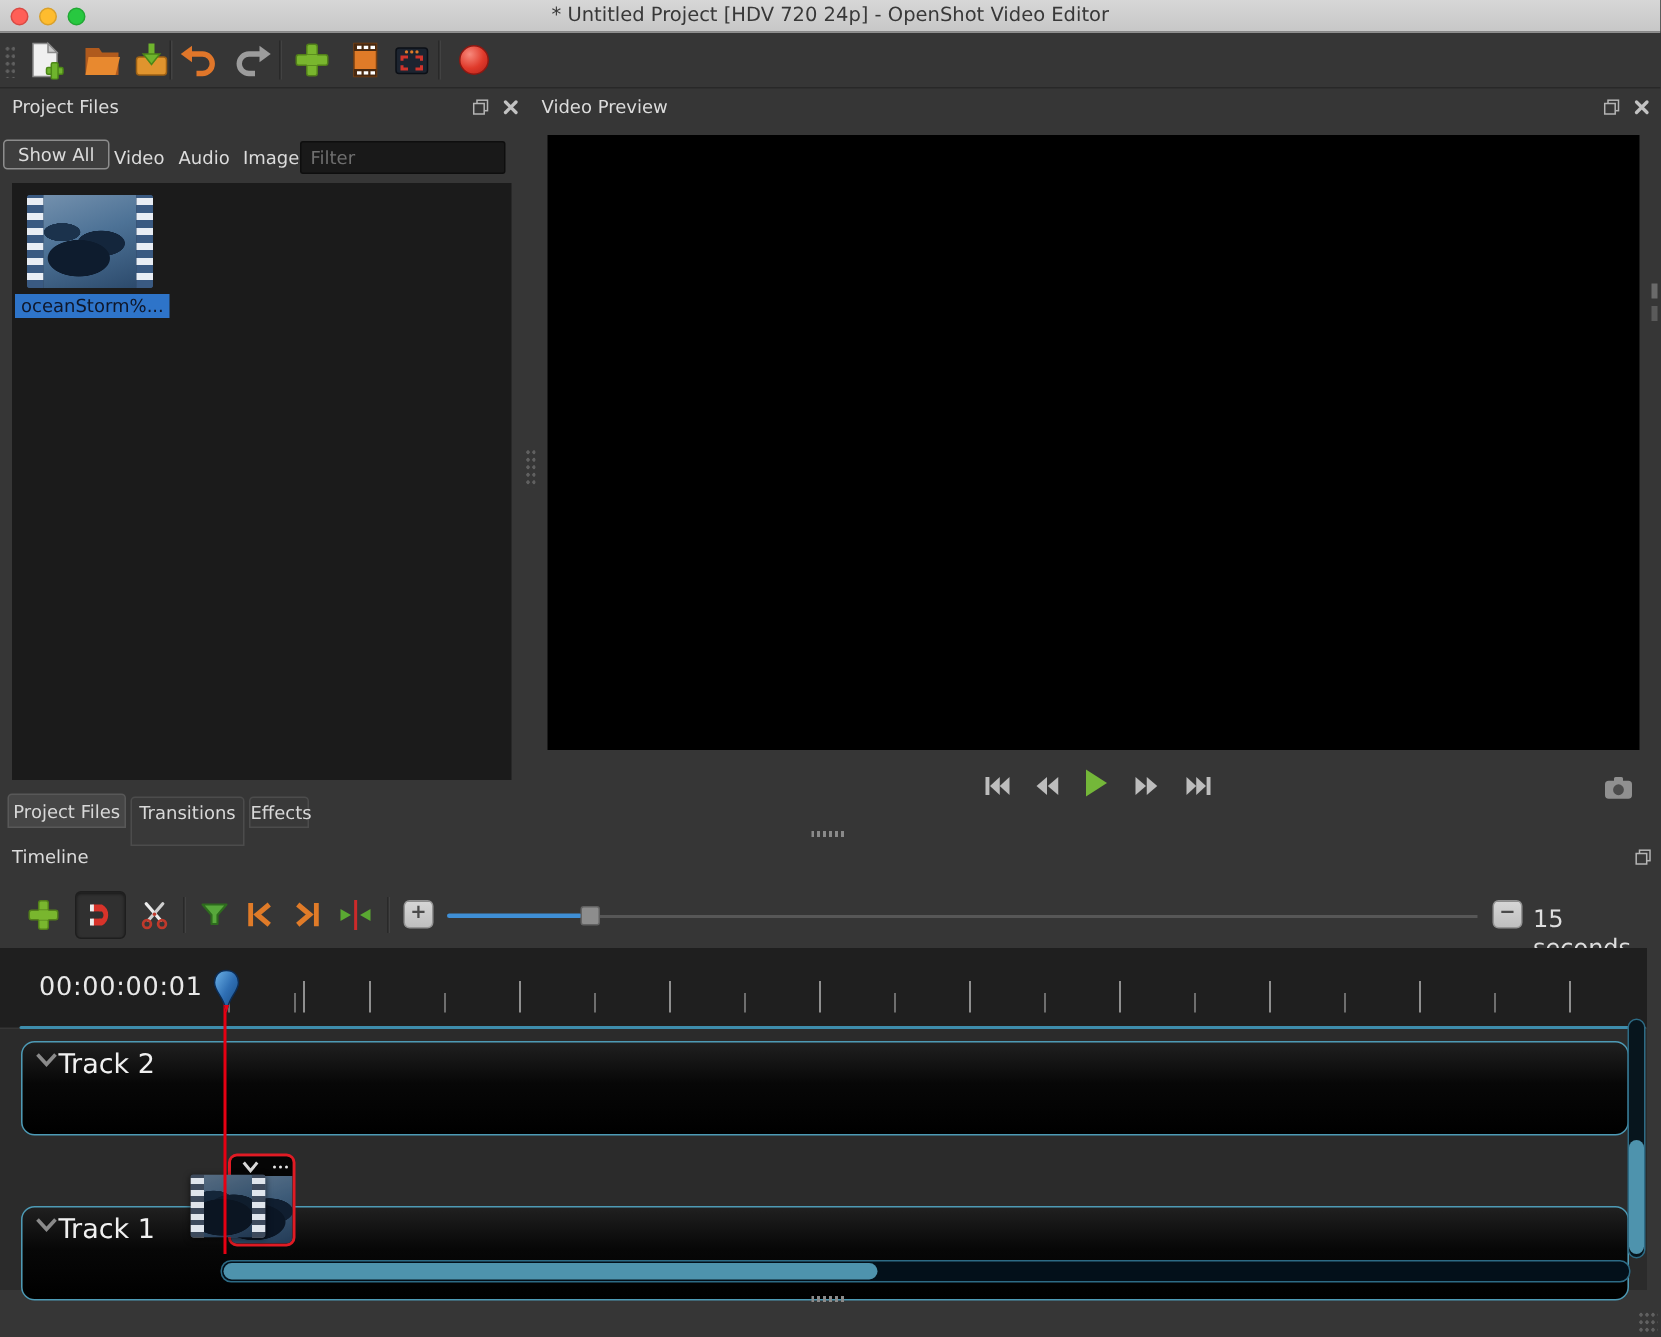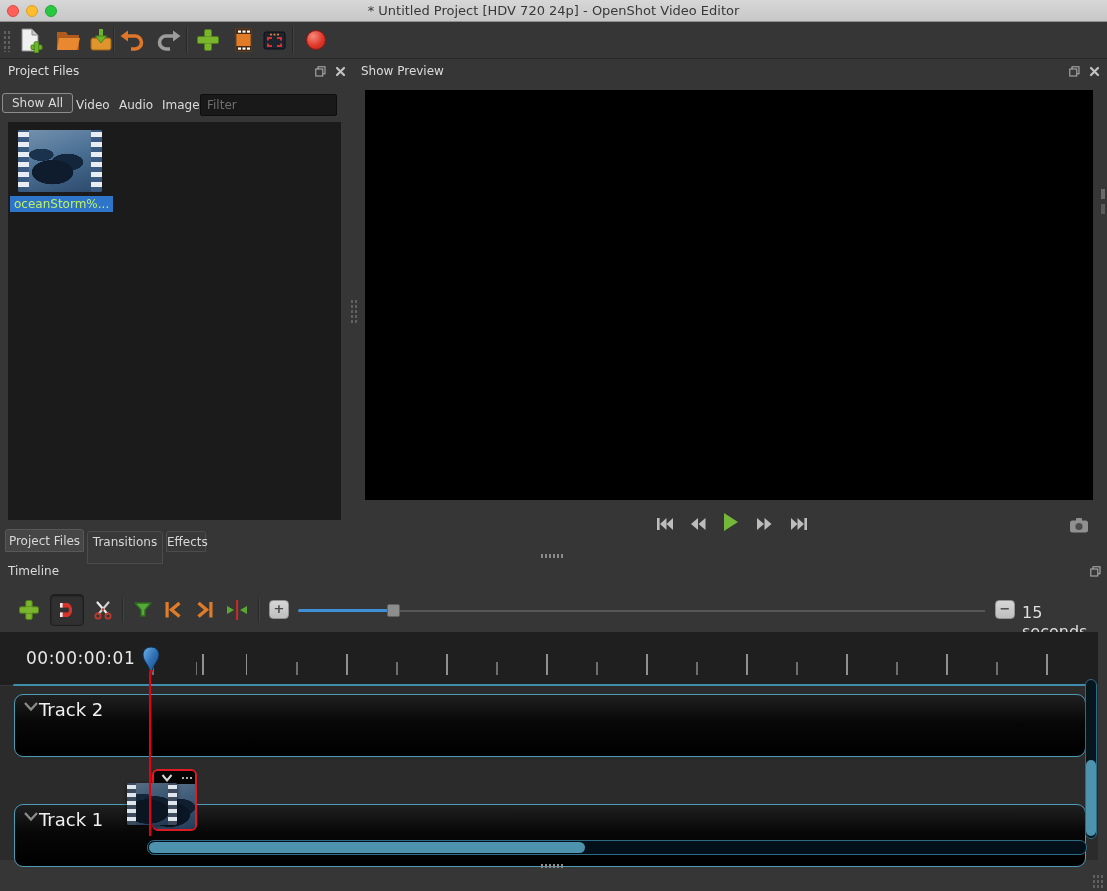--- a/index.html
+++ b/index.html
@@ -33,21 +33,21 @@
   .filelist { left:8px; top:122px; width:333px; height:398px; background:#1b1b1b; }
 
   
   .filmstrip { display:flex; border-radius:2px; overflow:hidden; }
   .sprocket { background:repeating-linear-gradient(180deg,#e8edf4 2px 7px, #3a5a82 7px 12px), #3a5a82; }
   .ocean { background:
       radial-gradient(ellipse 34px 20px at 38% 68%, #0e1c2e 0 60%, transparent 62%),
       radial-gradient(ellipse 26px 14px at 62% 52%, #14263c 0 60%, transparent 62%),
       radial-gradient(ellipse 20px 10px at 20% 40%, #1b324c 0 60%, transparent 62%),
       linear-gradient(160deg,#7390ad 0%, #4d7296 45%, #2c4a6c 100%); }
-  .file-label { background:#2e74c9; color:#bef264; font-size:12px; padding:1px 4px; white-space:nowrap;text-align:center; }
+  .file-label { background:#2e74c9; color:#0f172a; font-size:12px; padding:1px 4px; white-space:nowrap;text-align:center; }
 
   .preview-black { left:365px; top:90px; width:728px; height:410px; background:#000; }
   .transport { top:516px; cursor:pointer; }
 
   
   .dock-tab { font-size:12px; color:#d8d8d8; text-align:center; border:1px solid #585858;
     border-radius:3px 3px 0 0; cursor:pointer; }
   .dock-tab.active { background:#464646; }
   .dock-tab.inactive { background:#393939; border-color:#4c4c4c; }
 
@@ -216,21 +216,21 @@
   <div class="abs filmstrip" style="left:10px;top:8px;width:84px;height:62px;">
     <div class="sprocket" style="width:11px;"></div>
     <div class="ocean" style="width:62px;"></div>
     <div class="sprocket" style="width:11px;"></div>
   </div>
   <div class="abs file-label" style="left:2px;top:74px;">oceanStorm%...</div>
 </div>
 
 <div class="abs dots-grid vdots" style="left:350px;top:299px;"></div>
 
-<div class="abs panel-title" style="left:361px;top:64px;">Show Preview</div>
+<div class="abs panel-title" style="left:361px;top:64px;">Video Preview</div>
 <div class="abs phbtn" style="left:1068px;top:65px;">
   <svg width="11" height="11" viewBox="0 0 11 11">
     <rect x="3" y="0.8" width="7" height="7" fill="none" stroke="#b5b5b5"></rect>
     <rect x="0.8" y="3" width="7" height="7" fill="#383838" stroke="#b5b5b5"></rect>
   </svg>
 </div>
 <div class="abs phbtn" style="left:1088px;top:65px;">
   <svg width="11" height="11" viewBox="0 0 11 11">
     <path d="M2 2 L9 9 M9 2 L2 9" stroke="#c2c2c2" stroke-width="2.2" stroke-linecap="round"></path>
   </svg>

